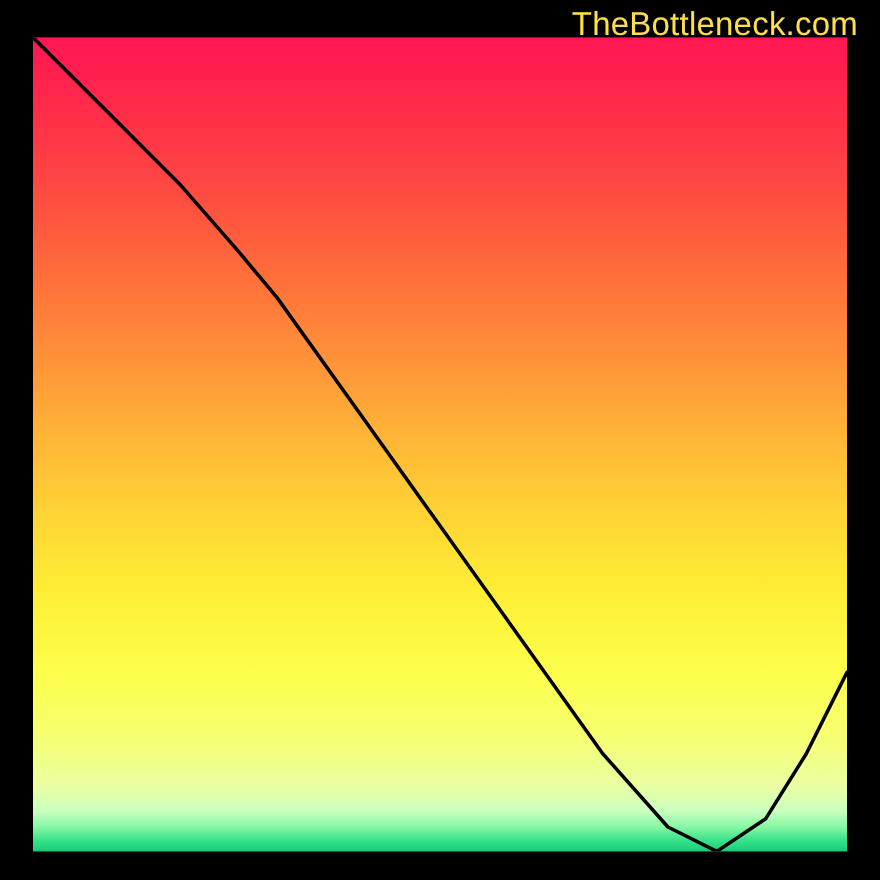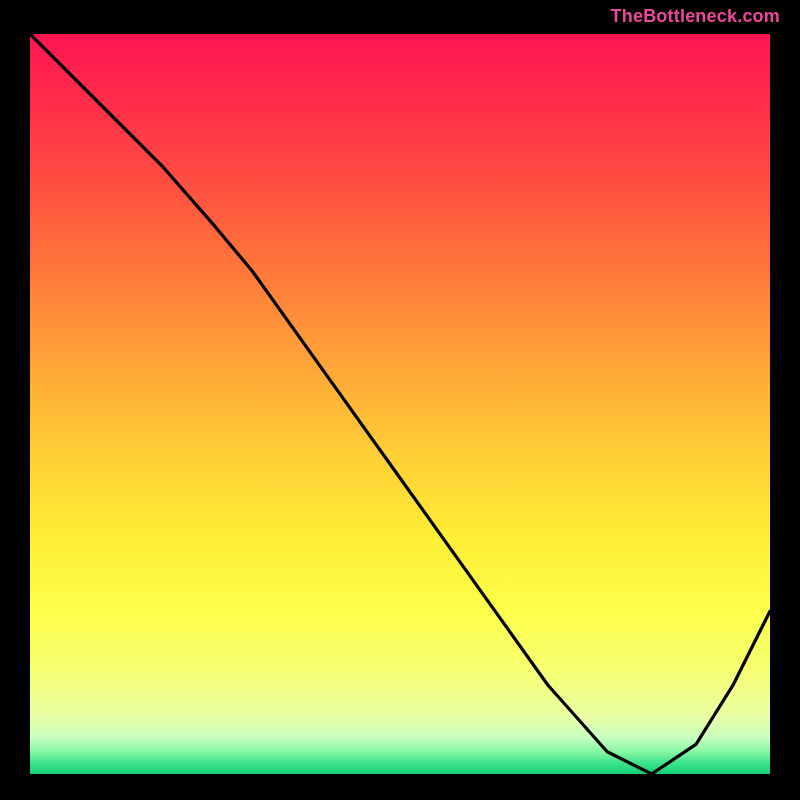--- a/index.html
+++ b/index.html
@@ -14,23 +14,23 @@
   .frame {
     position: relative;
     width: 800px;
     height: 800px;
     background: #000;
   }
   .attribution {
     position: absolute;
     top: 6px;
     right: 20px;
-    color: #ec4899;
-    font-size: 18px;
-    font-weight: 700;
+    color: #fde047;
+    font-size: 30px;
+    font-weight: 400;
     letter-spacing: 0.2px;
     user-select: none;
   }
   .plot {
     position: absolute;
     left: 30px;
     top: 34px;
     width: 740px;
     height: 740px;
     

